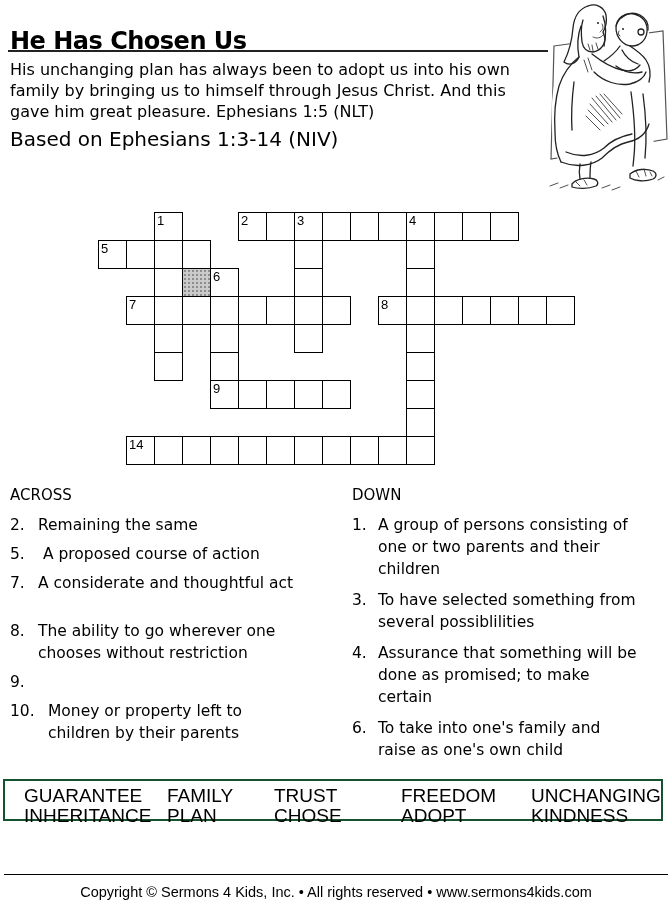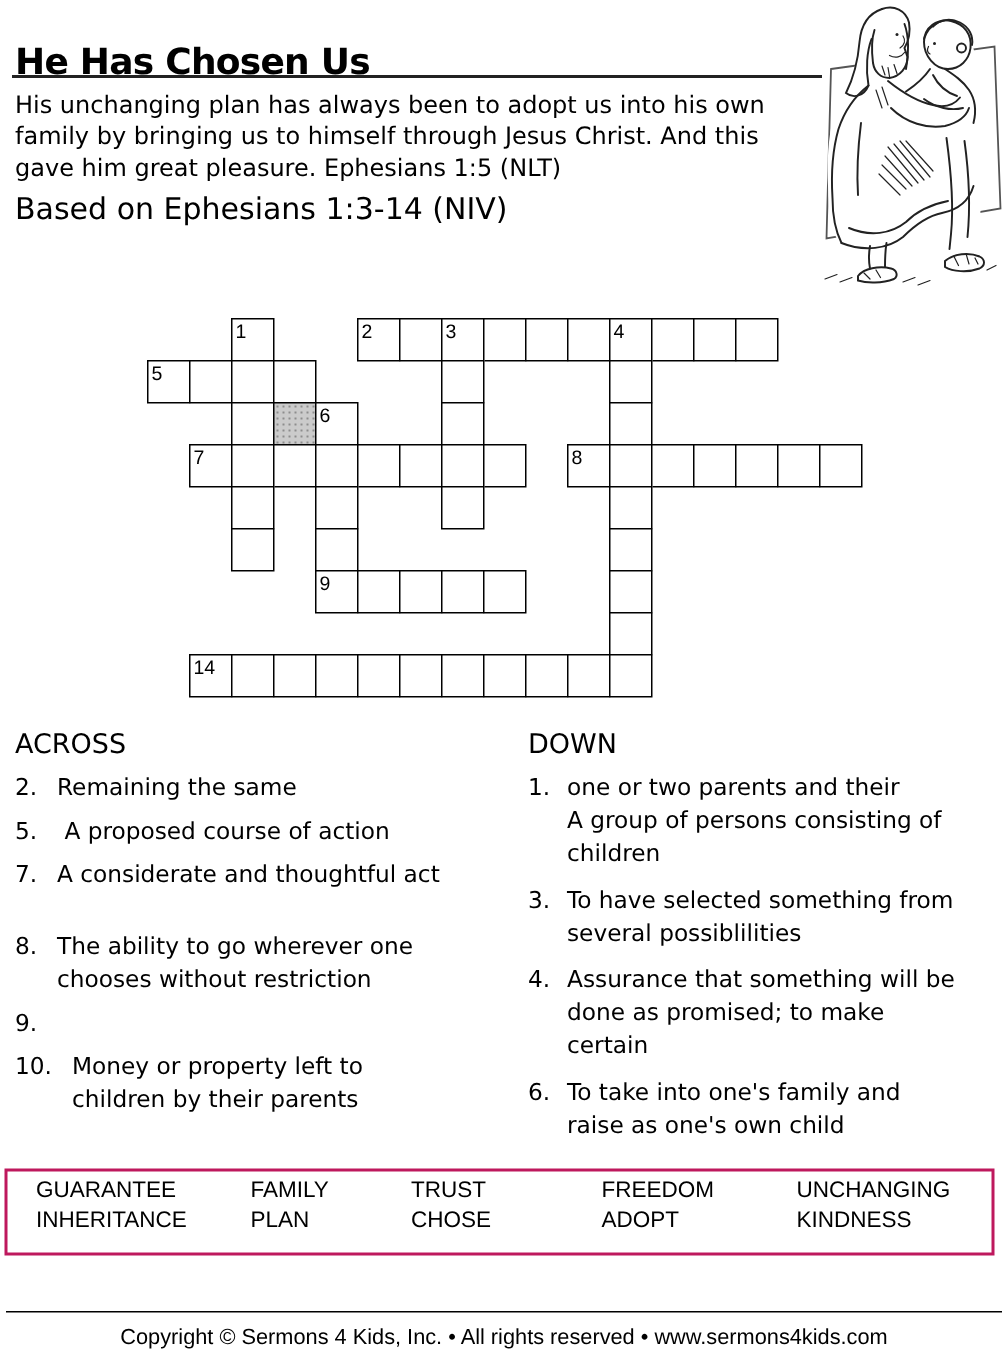--- a/index.html
+++ b/index.html
@@ -17,35 +17,35 @@
   
   #grid{position:absolute;left:0;top:0;width:672px;height:480px;}
   .cell{position:absolute;width:29px;height:29px;border:1px solid #000;box-sizing:border-box;background:#fff;}
   .cell.shaded{
     background-color:#cbcbcb;
     background-image:radial-gradient(circle,#8d8d8d 0.8px,rgba(0,0,0,0) 1px);
     background-size:4px 4px;
   }
   .cell .gnum{position:absolute;left:2px;top:0;font-size:13px;line-height:15px;font-family:"Liberation Sans",sans-serif;}
   
-  .clues-head{position:absolute;top:486px;font-size:18px;}
+  .clues-head{position:absolute;top:486px;font-size:15px;}
   #across-head{left:10px;}
   #down-head{left:352px;}
   .clue-list{position:absolute;top:514px;font-size:15.5px;line-height:22px;}
   #across-list{left:10px;width:330px;}
   #down-list{left:352px;width:316px;}
   .clue{display:flex;}
   #across-list .clue{margin-bottom:7px;}
   #down-list .clue{margin-bottom:9px;}
   .clue.gap-after{margin-bottom:26px !important;}
   .clue .cnum{flex:0 0 28px;}
   .clue .ctext div{white-space:nowrap;}
   
-  #word-bank{position:absolute;left:3px;top:779px;width:660px;height:58px;border:2px solid #be185d;box-sizing:border-box;
-    font-family:"Liberation Sans",sans-serif;font-size:15px;}
+  #word-bank{position:absolute;left:3px;top:779px;width:660px;height:42px;border:2px solid #14532d;box-sizing:border-box;
+    font-family:"Liberation Sans",sans-serif;font-size:19px;}
   .wb-word{position:absolute;white-space:nowrap;}
   
   .footer-rule{position:absolute;left:4px;top:874px;width:664px;height:1px;background:#000;}
   .copyright{position:absolute;left:0;top:884px;width:672px;text-align:center;
     font-family:"Liberation Sans",sans-serif;font-size:14.5px;}
 </style>
 </head>
 <body>
 
 <h1 class="title">He Has Chosen Us</h1>
@@ -231,22 +231,22 @@
       <span class="ctext">
         <div>Money or property left to</div>
         <div>children by their parents</div>
       </span>
     </div>
   </div>
 <div class="clue-list" id="down-list">
     <div class="clue">
       <span class="cnum" style="flex: 0 0 26px;">1.</span>
       <span class="ctext">
+        <div>A group of persons consisting of</div>
         <div>one or two parents and their</div>
-        <div>A group of persons consisting of</div>
         <div>children</div>
       </span>
     </div>
     <div class="clue">
       <span class="cnum" style="flex: 0 0 26px;">3.</span>
       <span class="ctext">
         <div>To have selected something from</div>
         <div>several possiblilities</div>
       </span>
     </div>

